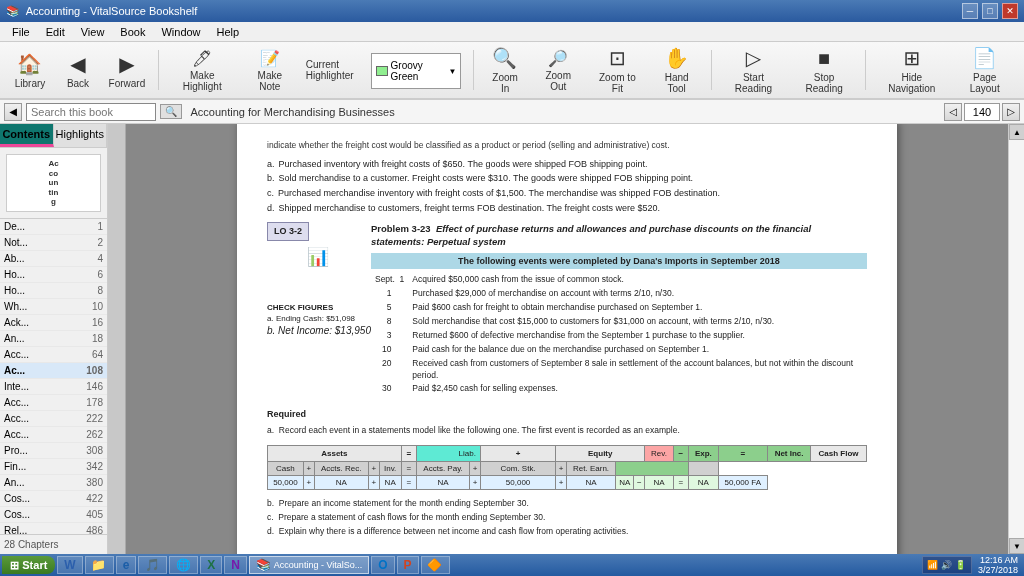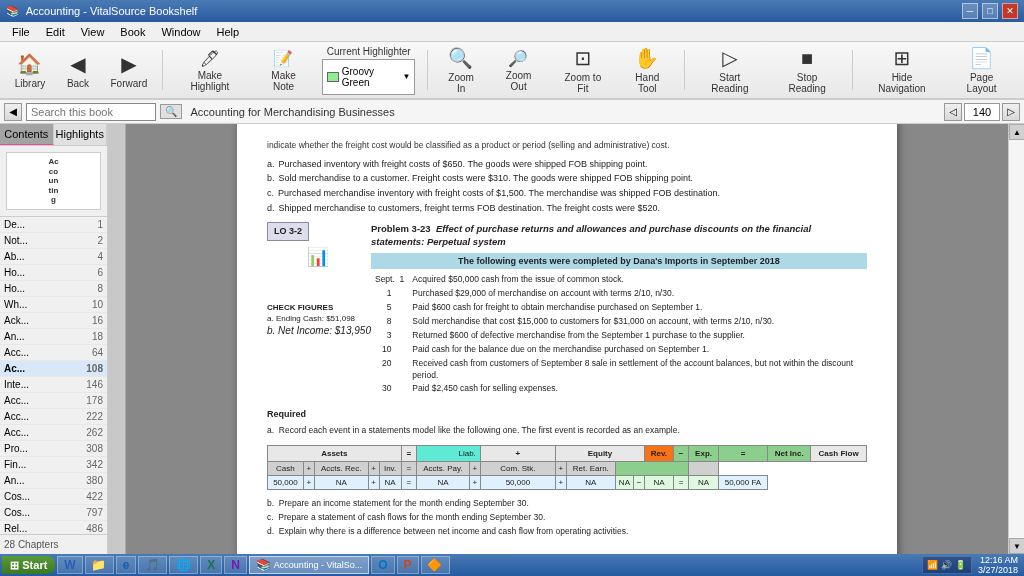--- a/index.html
+++ b/index.html
@@ -160,23 +160,23 @@
     .panel-tab {
       flex: 1;
       text-align: center;
       padding: 4px 2px;
       font-size: 11px;
       cursor: pointer;
       background: #e0e0e0;
       border-right: 1px solid #ccc;
     }
     .panel-tab.active {
-      background: #a3a3a3;
-      border-bottom: 1px solid #ec4899;
-      font-weight: normal;
+      background: #0f766e;
+      border-bottom: 3px solid #ec4899;
+      font-weight: bold;
     }
     .panel-content {
       flex: 1;
       overflow: auto;
       font-size: 10px;
     }
     .toc-item {
       display: flex;
       align-items: flex-start;
       padding: 2px 4px;
@@ -366,21 +366,21 @@
   </div>
   <div class="toolbar-sep"></div>
   <div class="toolbar-btn" style="min-width:52px">
     <div class="toolbar-icon" style="font-size:16px">🖊</div>
     <span>Make Highlight</span>
   </div>
   <div class="toolbar-btn">
     <div class="toolbar-icon" style="font-size:16px">📝</div>
     <span>Make Note</span>
   </div>
-  <div style="display:flex;flex-direction:column;align-items:center;padding:3px 4px;">
+  <div style="display:flex;align-items:center;padding:3px 4px;">
     <span style="font-size:10px;color:#333;">Current Highlighter</span>
     <div class="dropdown-selector">
       <div class="dropdown-color-box"></div>
       <span>Groovy Green</span>
       <span class="dropdown-arrow">▼</span>
     </div>
   </div>
   <div class="toolbar-sep"></div>
   <div class="toolbar-btn">
     <div class="toolbar-icon">🔍</div>
@@ -511,21 +511,21 @@
       <div class="toc-item">
         <span class="toc-item-title">An...</span>
         <span class="toc-item-page">380</span>
       </div>
       <div class="toc-item">
         <span class="toc-item-title">Cos...</span>
         <span class="toc-item-page">422</span>
       </div>
       <div class="toc-item">
         <span class="toc-item-title">Cos...</span>
-        <span class="toc-item-page">797</span>
+        <span class="toc-item-page">405</span>
       </div>
       <div class="toc-item">
         <span class="toc-item-title">Rel...</span>
         <span class="toc-item-page">486</span>
       </div>
 
     </div>
     <div style="padding:4px;font-size:10px;color:#555;border-top:1px solid #ccc;">28 Chapters</div>
   </div>
 
@@ -618,21 +618,21 @@
 
           <div class="table-wrapper">
             <table class="financial-table">
               <thead>
                 <tr>
                   <td colspan="5" style="background:#e8e8e8;font-weight:bold;text-align:center;border:1px solid #888;">Assets</td>
                   <td style="background:#e8e8e8;font-weight:bold;text-align:center;border:1px solid #888;">=</td>
                   <td colspan="2" style="background:#5eead4;font-weight:normal;text-align:right;border:1px solid #888;">Liab.</td>
                   <td style="background:#e8e8e8;font-weight:bold;text-align:center;border:1px solid #888;">+</td>
                   <td colspan="4" style="background:#e8e8e8;font-weight:bold;text-align:center;border:1px solid #888;">Equity</td>
-                  <td style="background:#f97316;font-weight:bold;text-align:center;border:1px solid #888;">Rev.</td>
+                  <td style="background:#fca5a5;font-weight:normal;text-align:center;border:1px solid #888;">Rev.</td>
                   <td style="background:#8ccf8c;font-weight:bold;text-align:center;border:1px solid #888;">−</td>
                   <td style="background:#8ccf8c;font-weight:bold;text-align:center;border:1px solid #888;">Exp.</td>
                   <td style="background:#8ccf8c;font-weight:bold;text-align:center;border:1px solid #888;">=</td>
                   <td style="background:#8ccf8c;font-weight:bold;text-align:center;border:1px solid #888;">Net Inc.</td>
                   <td style="background:#e8e8e8;font-weight:bold;text-align:center;border:1px solid #888;">Cash Flow</td>
                 </tr>
                 <tr>
                   <td style="background:#d0d0d0;font-size:8px;border:1px solid #888;padding:1px 3px;">Cash</td>
                   <td style="background:#d0d0d0;font-size:8px;border:1px solid #888;padding:1px 2px;">+</td>
                   <td style="background:#d0d0d0;font-size:8px;border:1px solid #888;padding:1px 3px;">Accts. Rec.</td>

